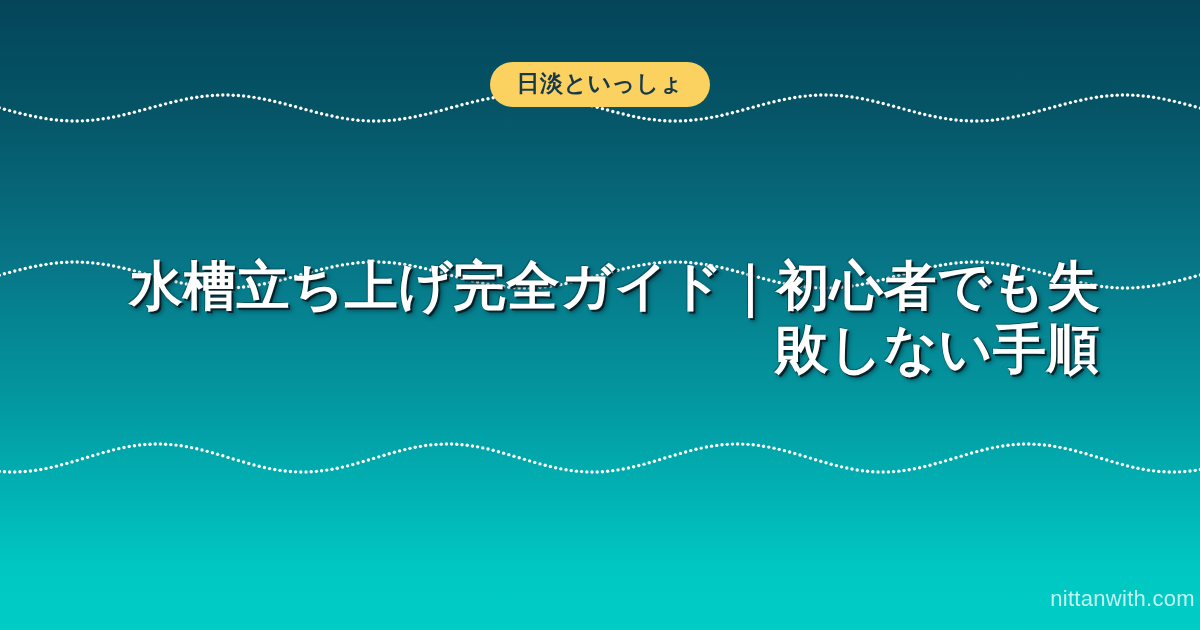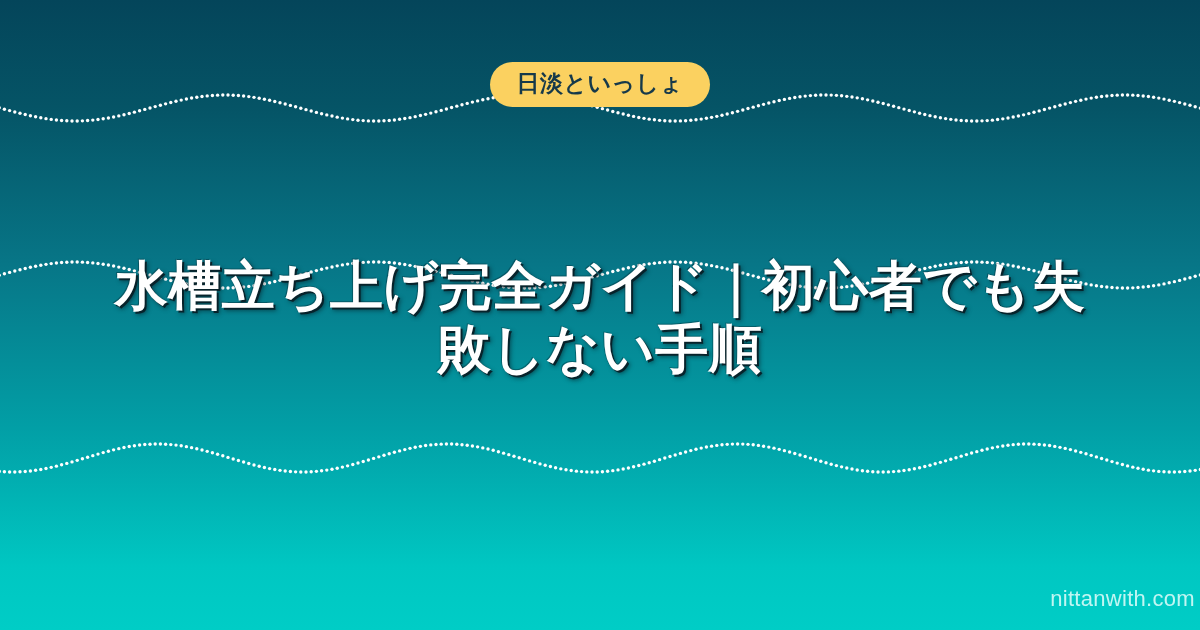--- a/index.html
+++ b/index.html
@@ -48,21 +48,21 @@
     padding: 10px 26px 12px 26px;
     border-radius: 999px;
     letter-spacing: 0.5px;
     white-space: nowrap;
   }
   .title-wrap {
     position: absolute;
     left: 100px;
     top: 255px;
     width: 1000px;
-    text-align: center;
+    text-align: right;
     z-index: 4;
   }
   .title {
     margin: 0;
     color: #ffffff;
     font-size: 53px;
     font-weight: bold;
     line-height: 1.18;
     letter-spacing: 0.5px;
     text-shadow:

